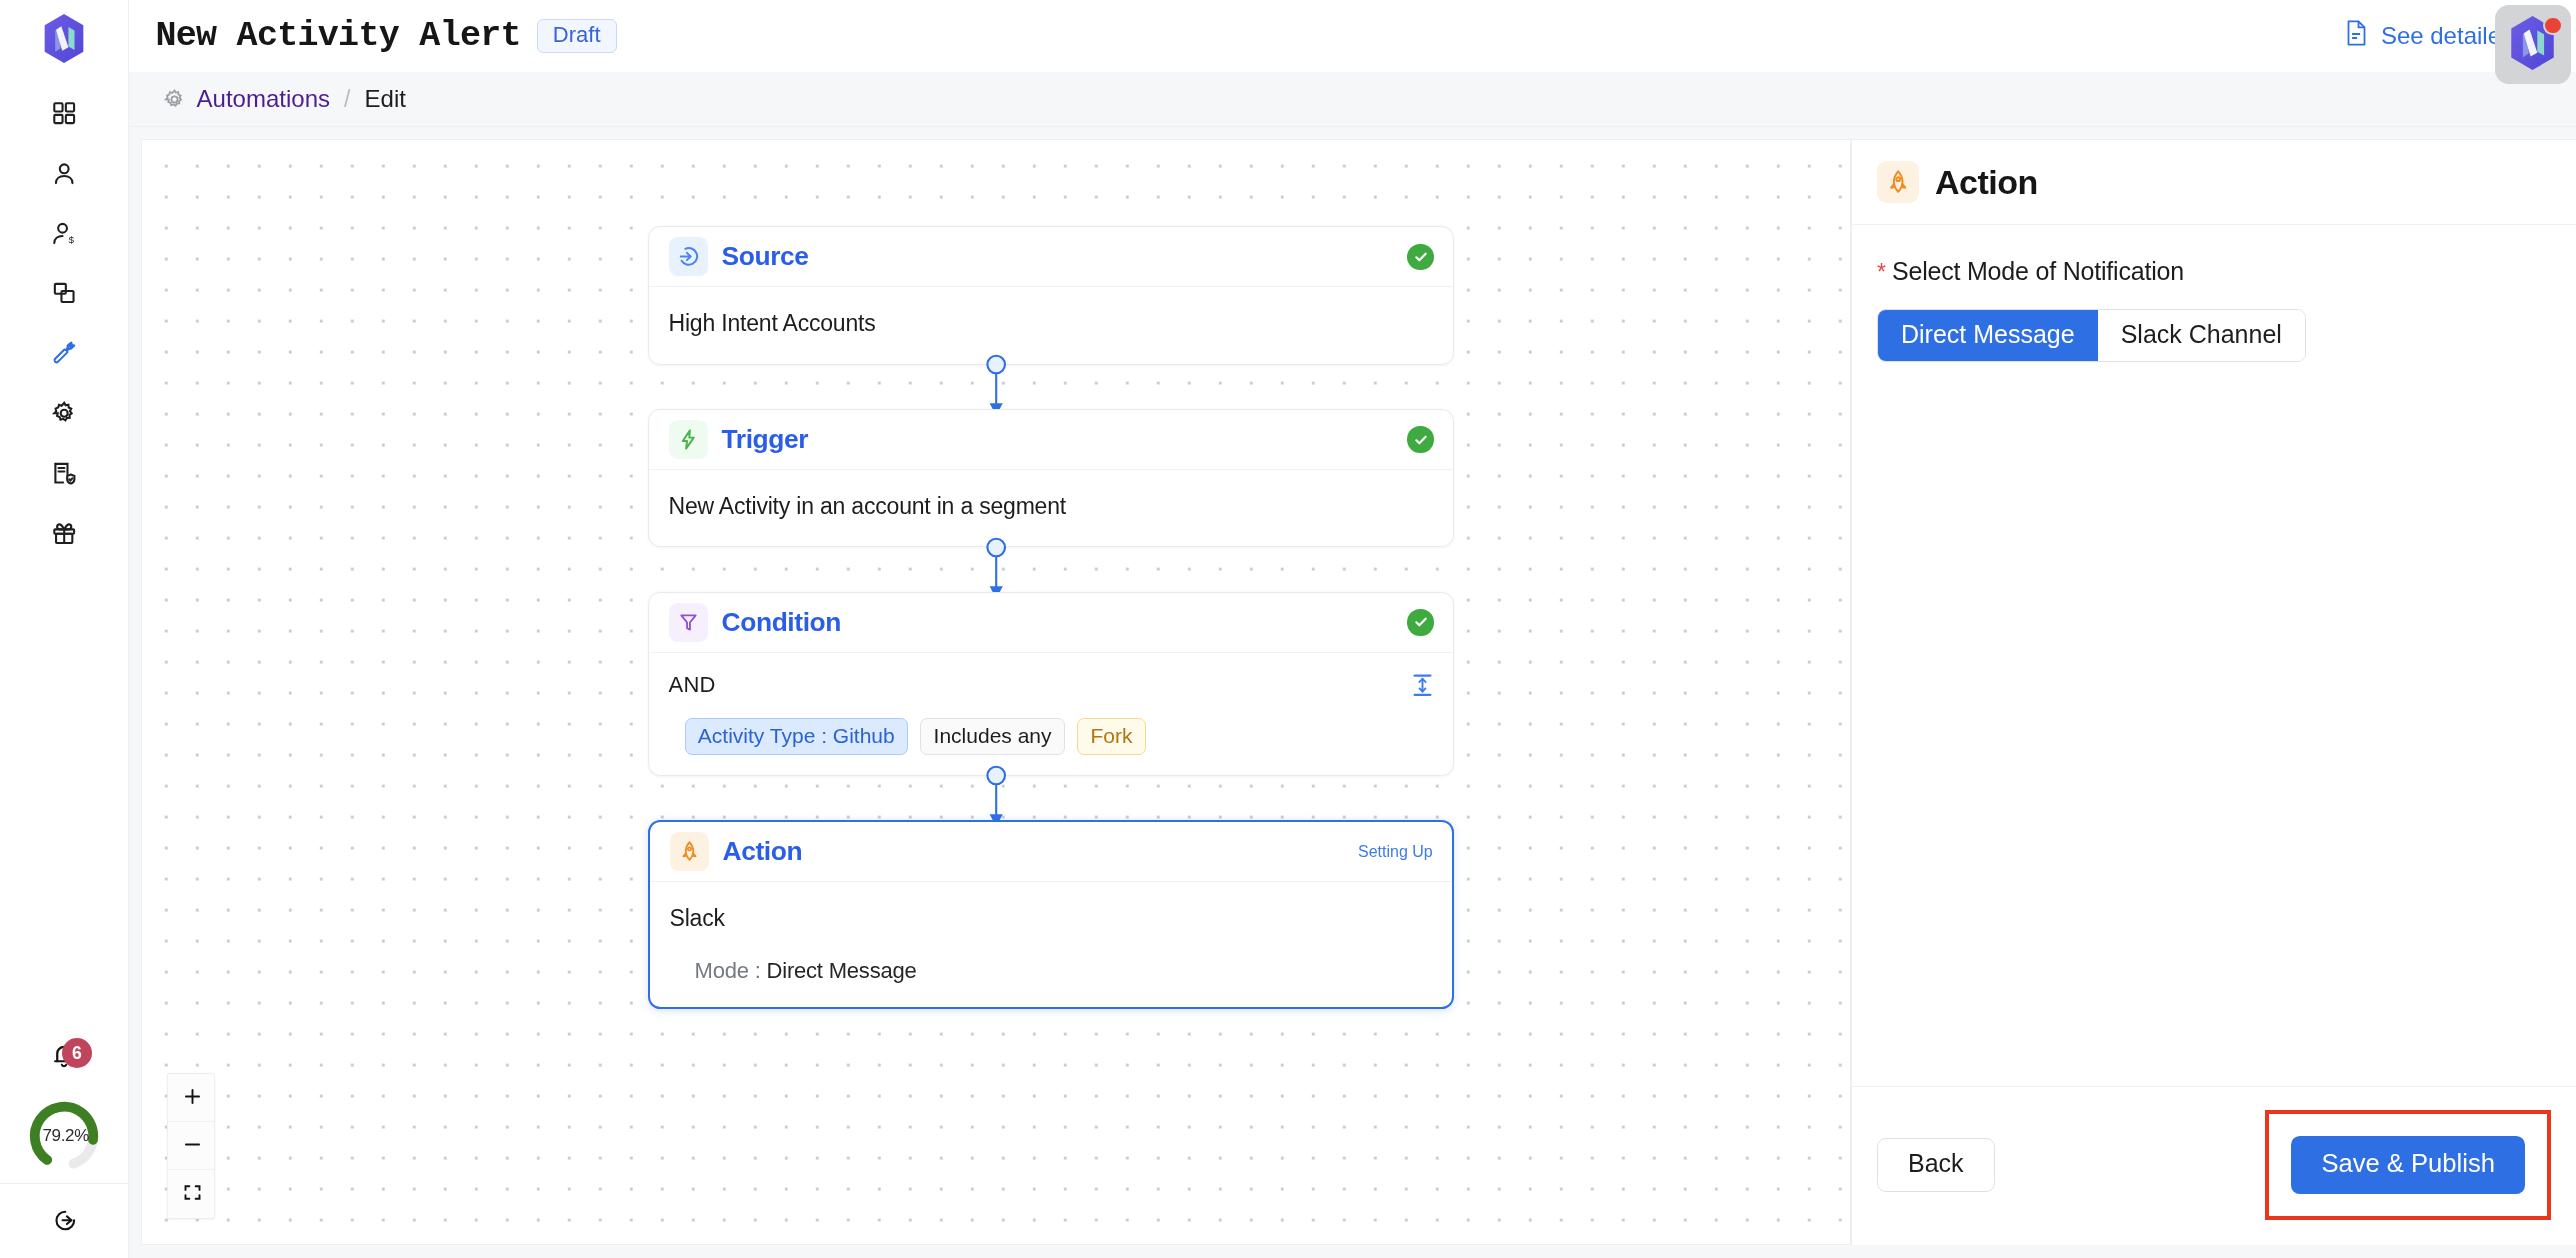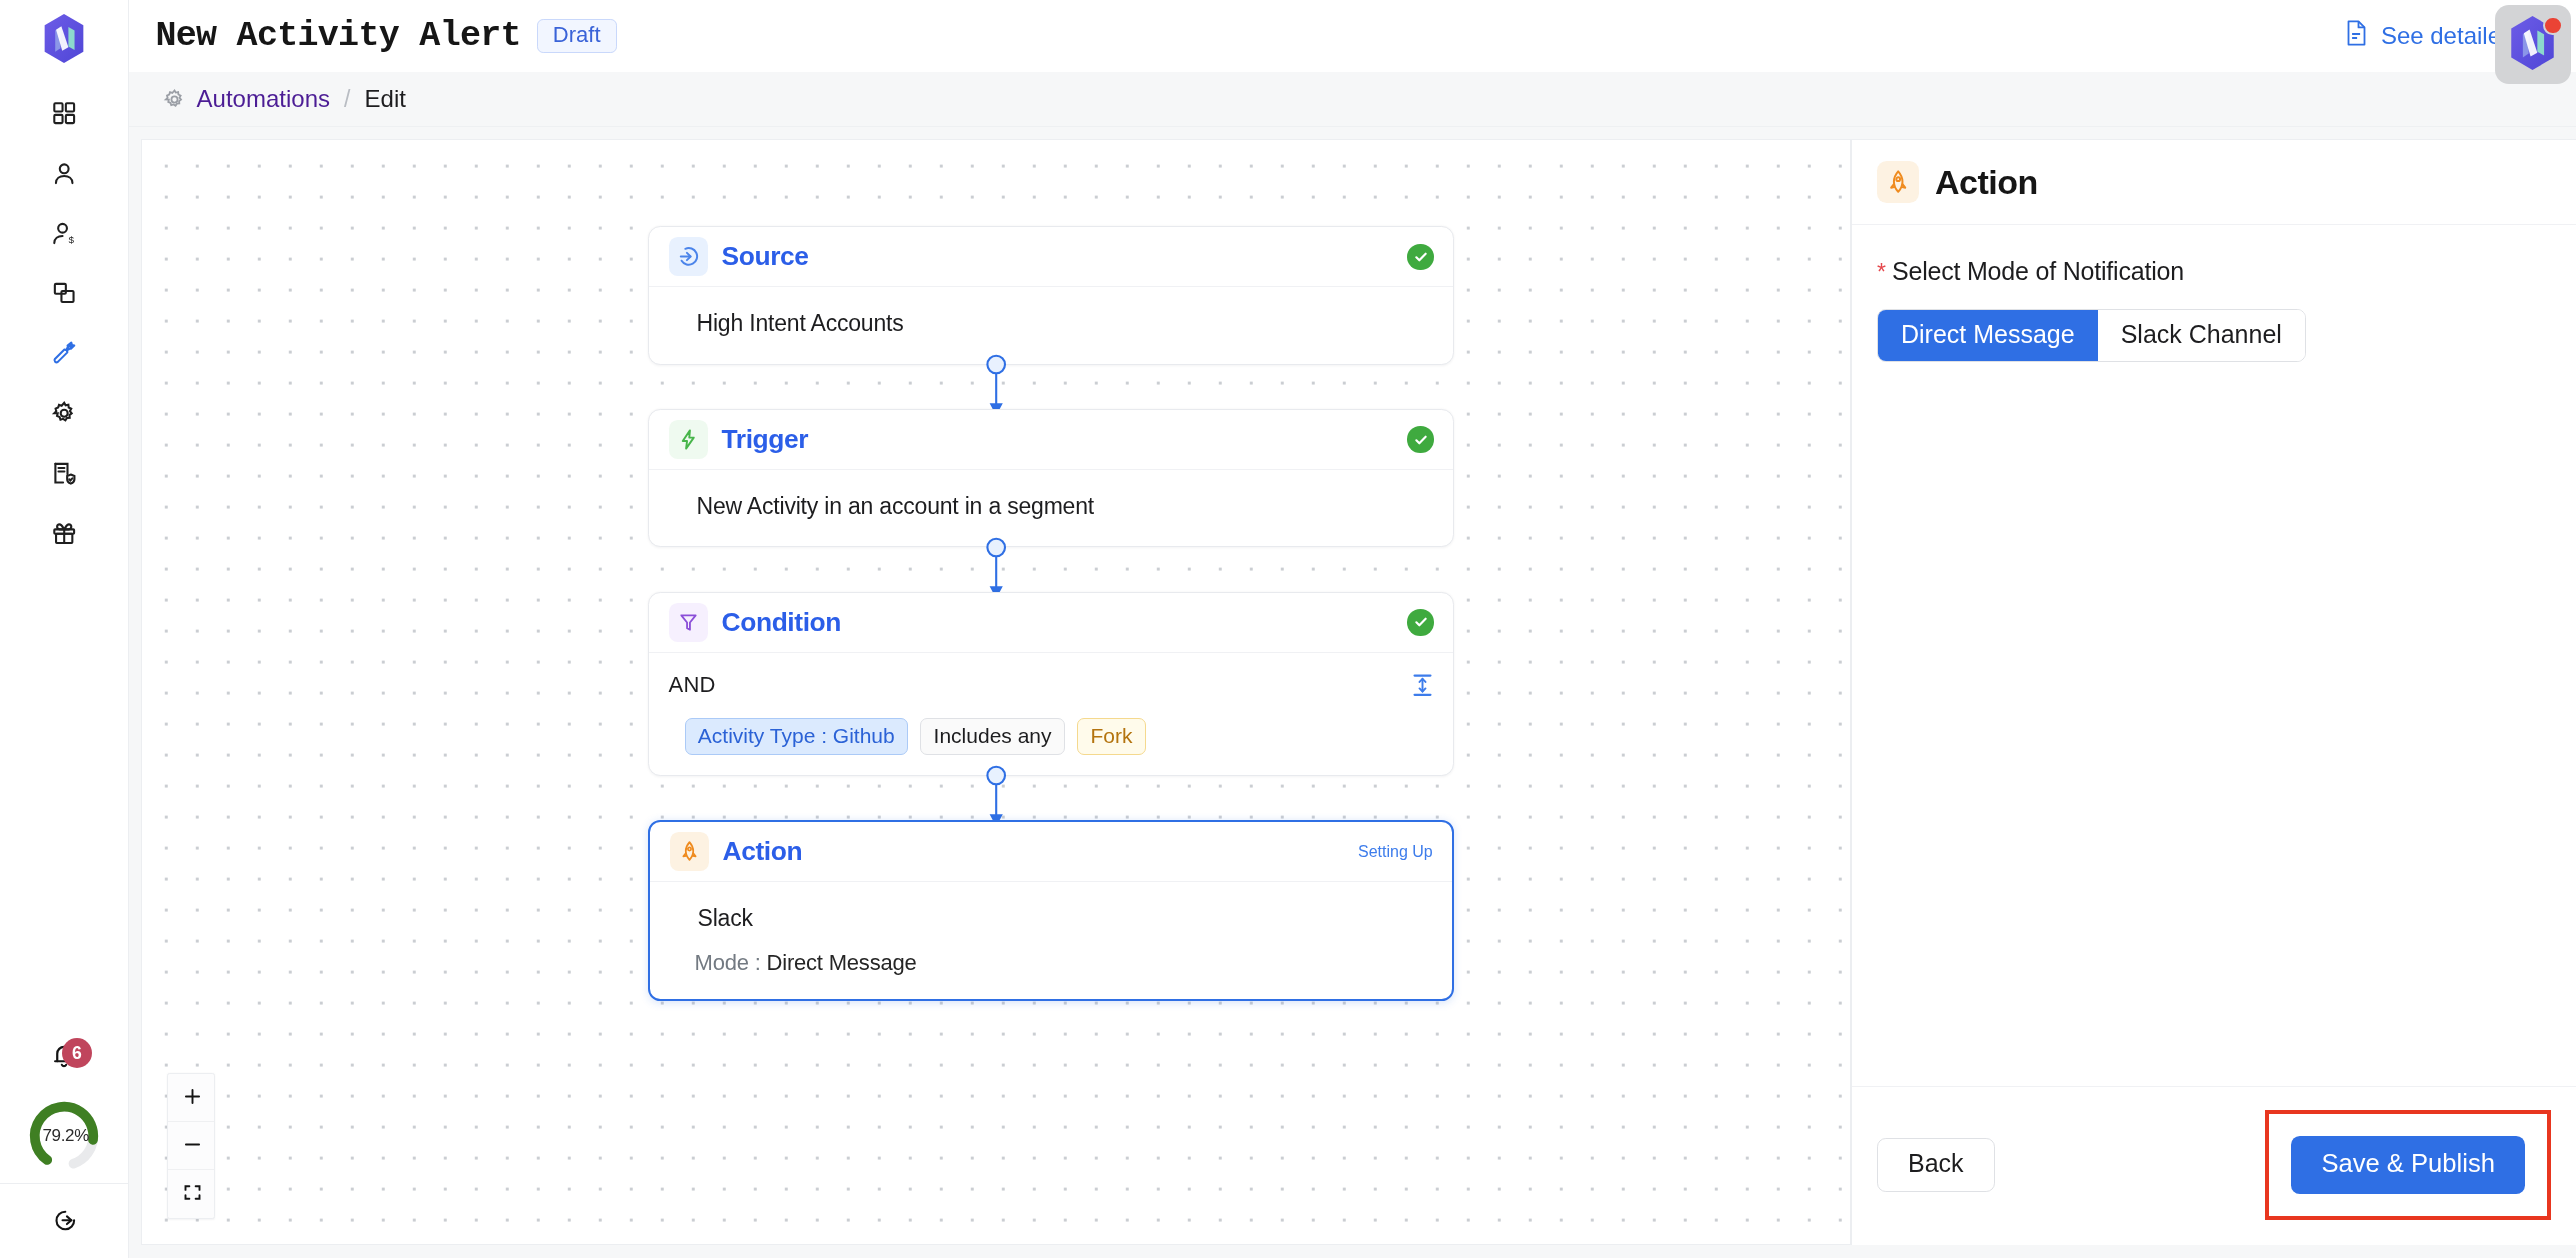--- a/index.html
+++ b/index.html
@@ -183,23 +183,23 @@
     color: #2b5ee8; letter-spacing: -0.4px;
   }
   .node-right { margin-left: auto; display: flex; align-items: center; }
   .check-circle {
     width: 26.4px; height: 26.4px; border-radius: 50%;
     background: #3faa3f;
     display: flex; align-items: center; justify-content: center;
   }
   .status-text { color: #3d7ceb; font-size: 16px; white-space: nowrap; cursor: pointer; }
   .node-body { padding: 23px 19.4px 26.4px 19.4px; }
-  .node-line { font-size: 23px; color: #1d1d1f; letter-spacing: -0.2px; margin-left: 28px; }
+  .node-line { font-size: 23px; color: #1d1d1f; letter-spacing: -0.2px; }
   .node-sub {
-    font-size: 22px; color: #262626; margin-top: 18px; padding-left: 25px;
+    font-size: 22px; color: #262626; margin-top: 26px; padding-left: 25px;
     letter-spacing: -0.2px;
   }
   .node-sub .lbl { color: #737a82; }
 
   .cond-row { display: flex; align-items: flex-start; text-align: center; }
   .cond-and { font-size: 22px; color: #1d1d1f; letter-spacing: 0.2px; }
   .cond-collapse { margin-left: auto; cursor: pointer; display:flex; }
   .chips { display: flex; align-items: center; gap: 12.3px; margin-top: 19.4px; padding-left: 16px; }
   .chip {
     border-radius: 7px; padding: 6.2px 12.3px 8px;

